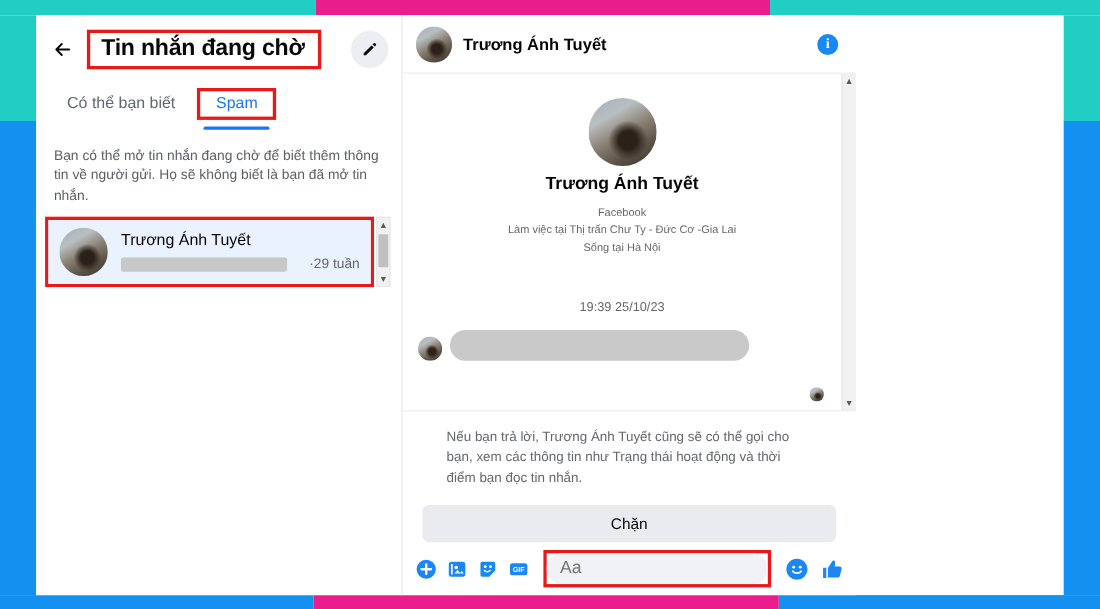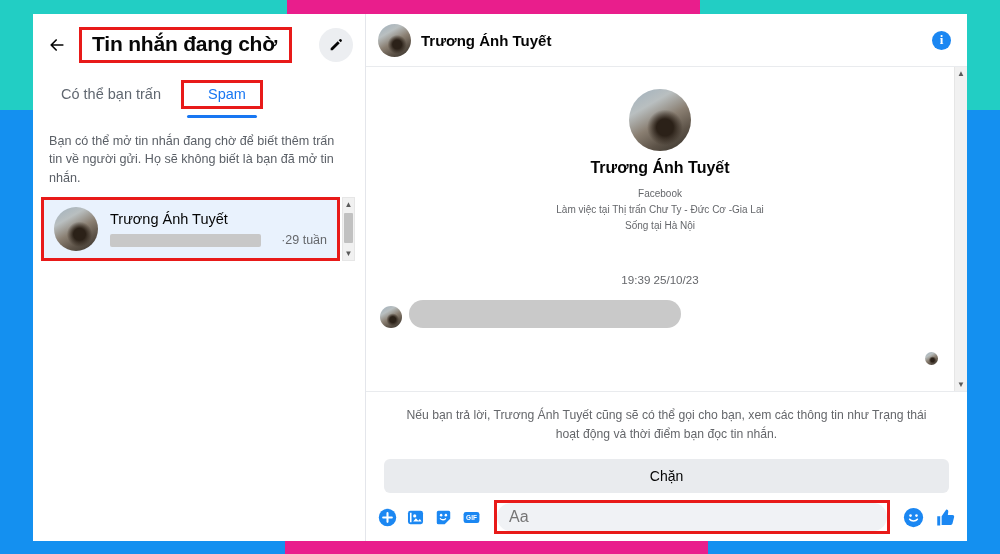--- a/index.html
+++ b/index.html
@@ -20,21 +20,21 @@
   .strip-left-blue   { left: 0;    top: 110px;width: 33px; height: 431px; background: #1490f0; }
   .strip-right-teal  { left: 967px;top: 14px;width: 33px;  height: 96px; background: #22cec4; }
   .strip-right-blue  { left: 967px;top: 110px;width: 33px; height: 431px; background: #1490f0; }
   .strip-bot-blue-l  { left: 0;    top: 541px;width: 285px; height: 13px; background: #1490f0; }
   .strip-bot-pink    { left: 285px;top: 541px;width: 423px; height: 13px; background: #e91e8c; }
   .strip-bot-blue-r  { left: 708px;top: 541px;width: 292px; height: 13px; background: #1490f0; }
 
   
   .app {
     position: absolute; left: 33px; top: 14px;
-    width: 934px; height: 527px;
+    width: 745px; height: 527px;
     background: #ffffff;
     display: flex;
     z-index: 1;
   }
 
   
   .left-panel {
     width: 333px; height: 100%;
     background: #ffffff;
     border-right: 1px solid #e4e6eb;
@@ -70,21 +70,21 @@
   .tabs {
     display: flex; align-items: flex-start; padding: 4px 0 0 18px;
     height: 52px; gap: 2px;
   }
   .tab {
     font-size: 14.5px; color: #606770; padding: 6px 10px 4px 10px;
     cursor: pointer; white-space: nowrap;
   }
   .tab-spam-wrap { position: relative; margin-left: 8px; }
   .tab-spam-box {
-    border: 3px solid #e81a19; padding: 3px 14px 4px 24px;
+    border: 3px solid #e81a19; padding: 3px 14px 4px 14px;
   }
   .tab-active { color: #1877f2; font-size: 14.5px; white-space: nowrap; }
   .tab-underline {
     position: absolute; left: 6px; right: 6px; bottom: -9px;
     height: 3px; background: #1877f2; border-radius: 2px;
   }
 
   .lp-note {
     padding: 4px 16px 10px 16px;
     font-size: 12.6px; line-height: 1.45; color: #5a5f66;
@@ -173,21 +173,21 @@
     margin-left: auto; align-self: flex-end; margin-top: 14px; margin-right: 2px;
   }
   .seen-row { display: flex; padding: 0 14px; margin-top: 10px; }
 
   .thread-sb {
     width: 13px; background: #f1f1f1; border-left: 1px solid #e6e6e6;
     display: flex; flex-direction: column; align-items: center; flex: 0 0 13px;
   }
 
   .notice {
-    padding: 14px 40px 0 40px; text-align: center;
+    padding: 14px 40px 0 40px; text-align: left;
     font-size: 12.2px; line-height: 1.5; color: #65676b;
   }
   .actions { display: flex; gap: 8px; padding: 16px 18px 0 18px; }
   .action-btn {
     flex: 1; height: 34px; background: #e9ebee; border: none; border-radius: 6px;
     font-size: 14px; color: #050505; cursor: pointer;
     font-family: "Liberation Sans", sans-serif;
   }
 
   .composer {
@@ -245,30 +245,30 @@
         <div class="lp-title">Tin nhắn đang chờ</div>
       </div>
       <div class="edit-btn">
         <svg class="pencil" viewBox="0 0 24 24">
           <path d="M20.2 3.8a2.1 2.1 0 0 0-3 0l-1.2 1.2 3 3 1.2-1.2a2.1 2.1 0 0 0 0-3zM14.6 6.4 4 17v3h3L17.6 9.4l-3-3z" fill="#050505"></path>
         </svg>
       </div>
     </div>
 
     <div class="tabs">
-      <div class="tab">Có thể bạn trấn</div>
+      <div class="tab">Có thể bạn biết</div>
       <div class="tab-spam-wrap">
         <div class="tab-spam-box">
           <div class="tab-active">Spam</div>
         </div>
         <div class="tab-underline"></div>
       </div>
     </div>
 
-    <div class="lp-note">Bạn có thể mở tin nhắn đang chờ để biết thêm trấn tin về người gửi. Họ sẽ không biết là bạn đã mở tin nhắn.</div>
+    <div class="lp-note">Bạn có thể mở tin nhắn đang chờ để biết thêm thông tin về người gửi. Họ sẽ không biết là bạn đã mở tin nhắn.</div>
 
     <div class="convo-row">
       <div class="convo-box">
         <div class="convo">
           <div class="avatar">
               <div class="photo"></div>
             </div>
           <div class="convo-text">
             <div class="convo-name">Trương Ánh Tuyết</div>
             <div class="convo-sub">

